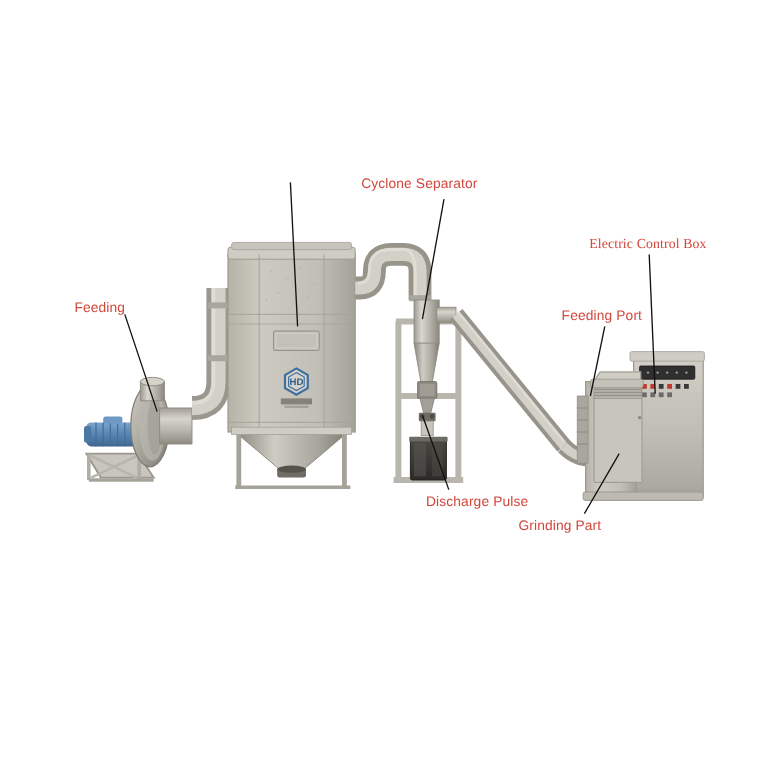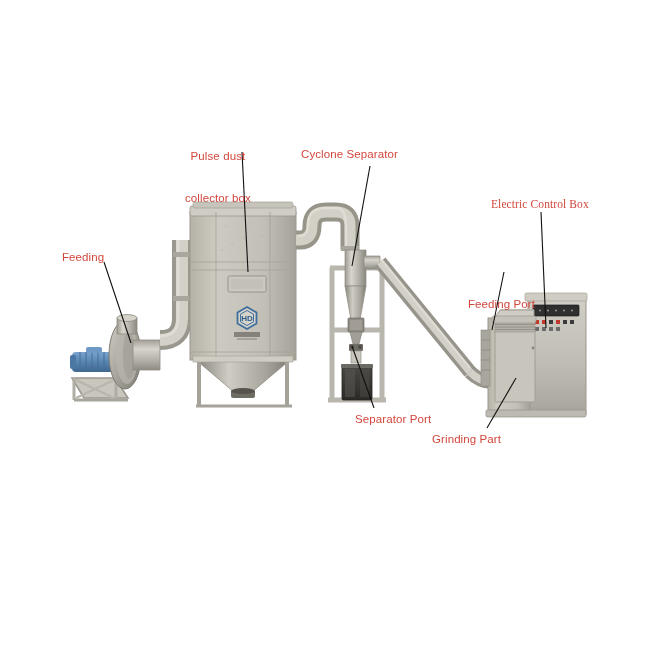--- a/index.html
+++ b/index.html
@@ -280,28 +280,24 @@
     <path d="M370 166 L352 266"></path>
     <path d="M374 408 L352 346"></path>
     <path d="M541 212 L546 328"></path>
     <path d="M504 272 L492 330"></path>
     <path d="M487 428 L516 378"></path>
   </g>
 </svg>
 
 <div class="lbl" style="left:62px;top:250px;">Feeding</div>
 
-<div class="lbl" style="left:185px;top:121px;text-align:center;">
-  <div>Pulse dust</div>
-  <div>collector box</div>
+
+<div class="lbl" style="left:301px;top:147px;text-align:center;">Cyclone Separator</div>
+
+<div class="lbl" style="left:491px;top:197px;font-family:Liberation Serif, serif;">Electric Control Box</div>
+
+<div class="lbl" style="left:468px;top:257px;">Feeding Port</div>
+
+<div class="lbl" style="left:355px;top:412px;">Discharge Pulse</div>
+
+<div class="lbl" style="left:432px;top:432px;text-align:center;">Grinding Part</div>
+
 </div>
 
-<div class="lbl" style="left:301px;top:147px;text-align:center;">Cyclone Separator</div>
-
-<div class="lbl" style="left:491px;top:197px;font-family:Liberation Serif, serif;">Electric Control Box</div>
-
-<div class="lbl" style="left:468px;top:257px;margin-top:40px;">Feeding Port</div>
-
-<div class="lbl" style="left:355px;top:412px;">Separator Port</div>
-
-<div class="lbl" style="left:432px;top:432px;text-align:center;">Grinding Part</div>
-
-</div>
-
 </body></html>

